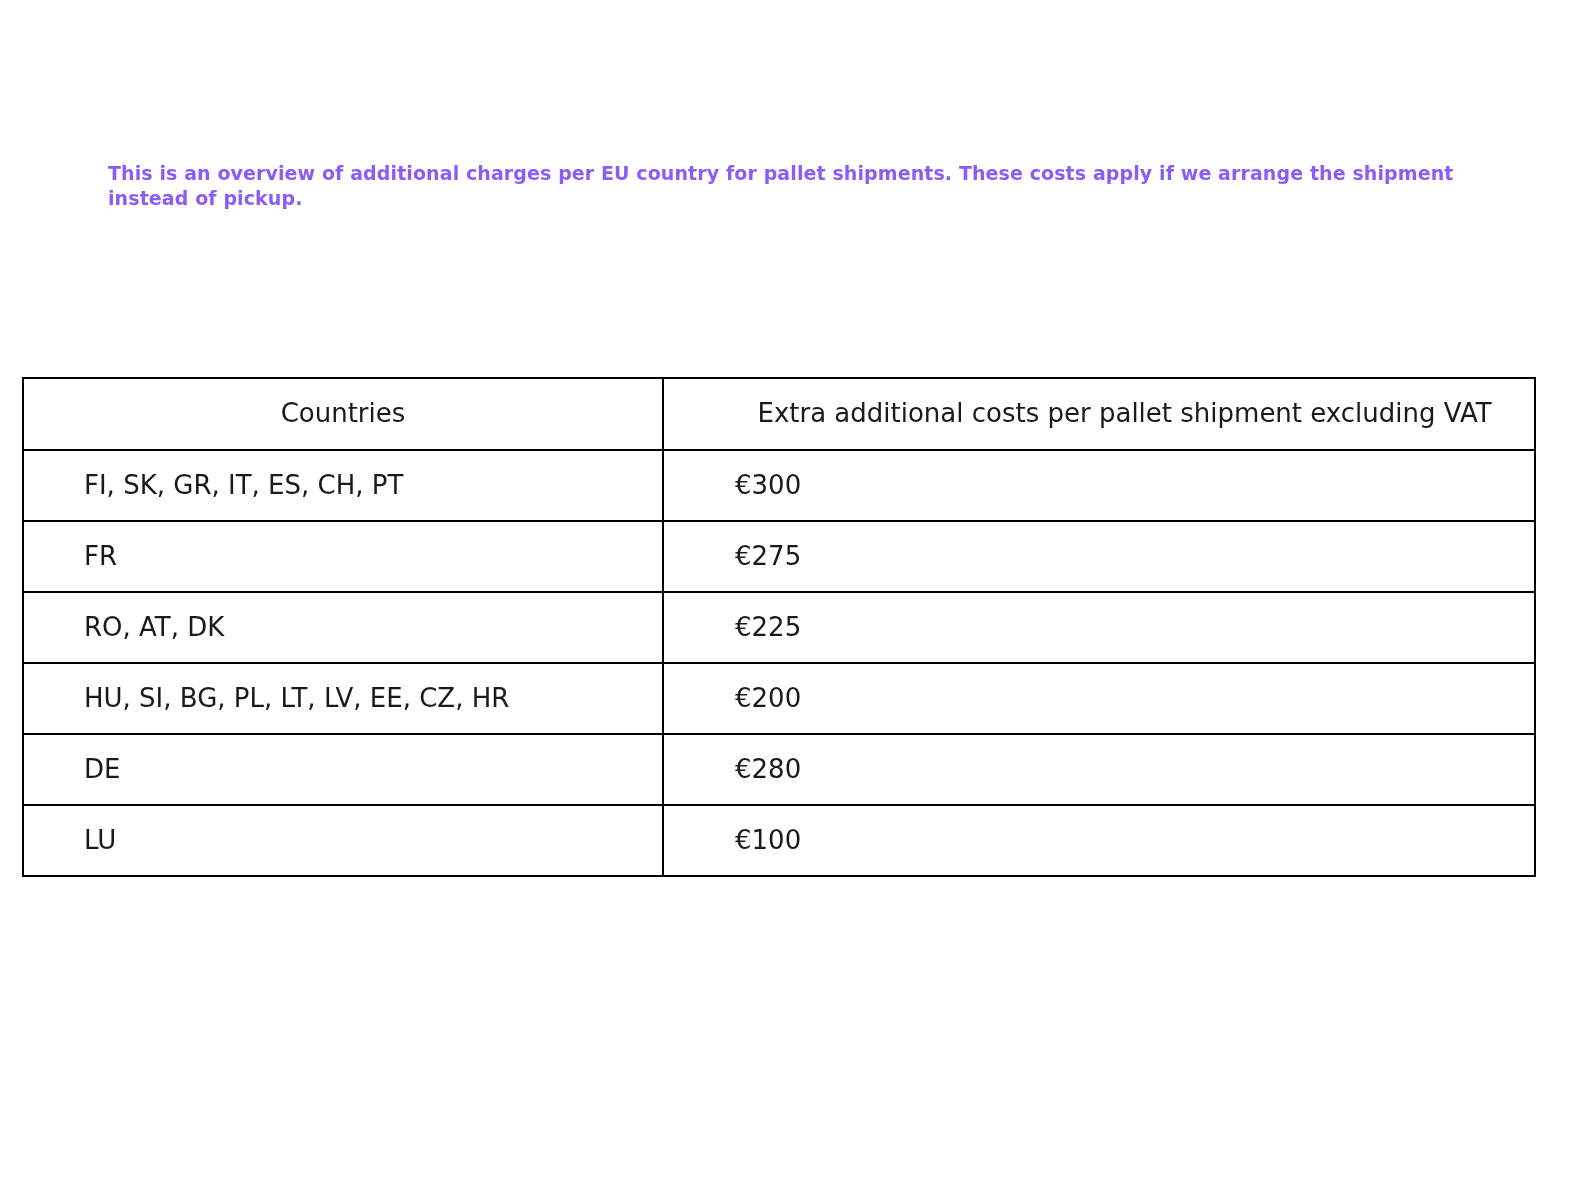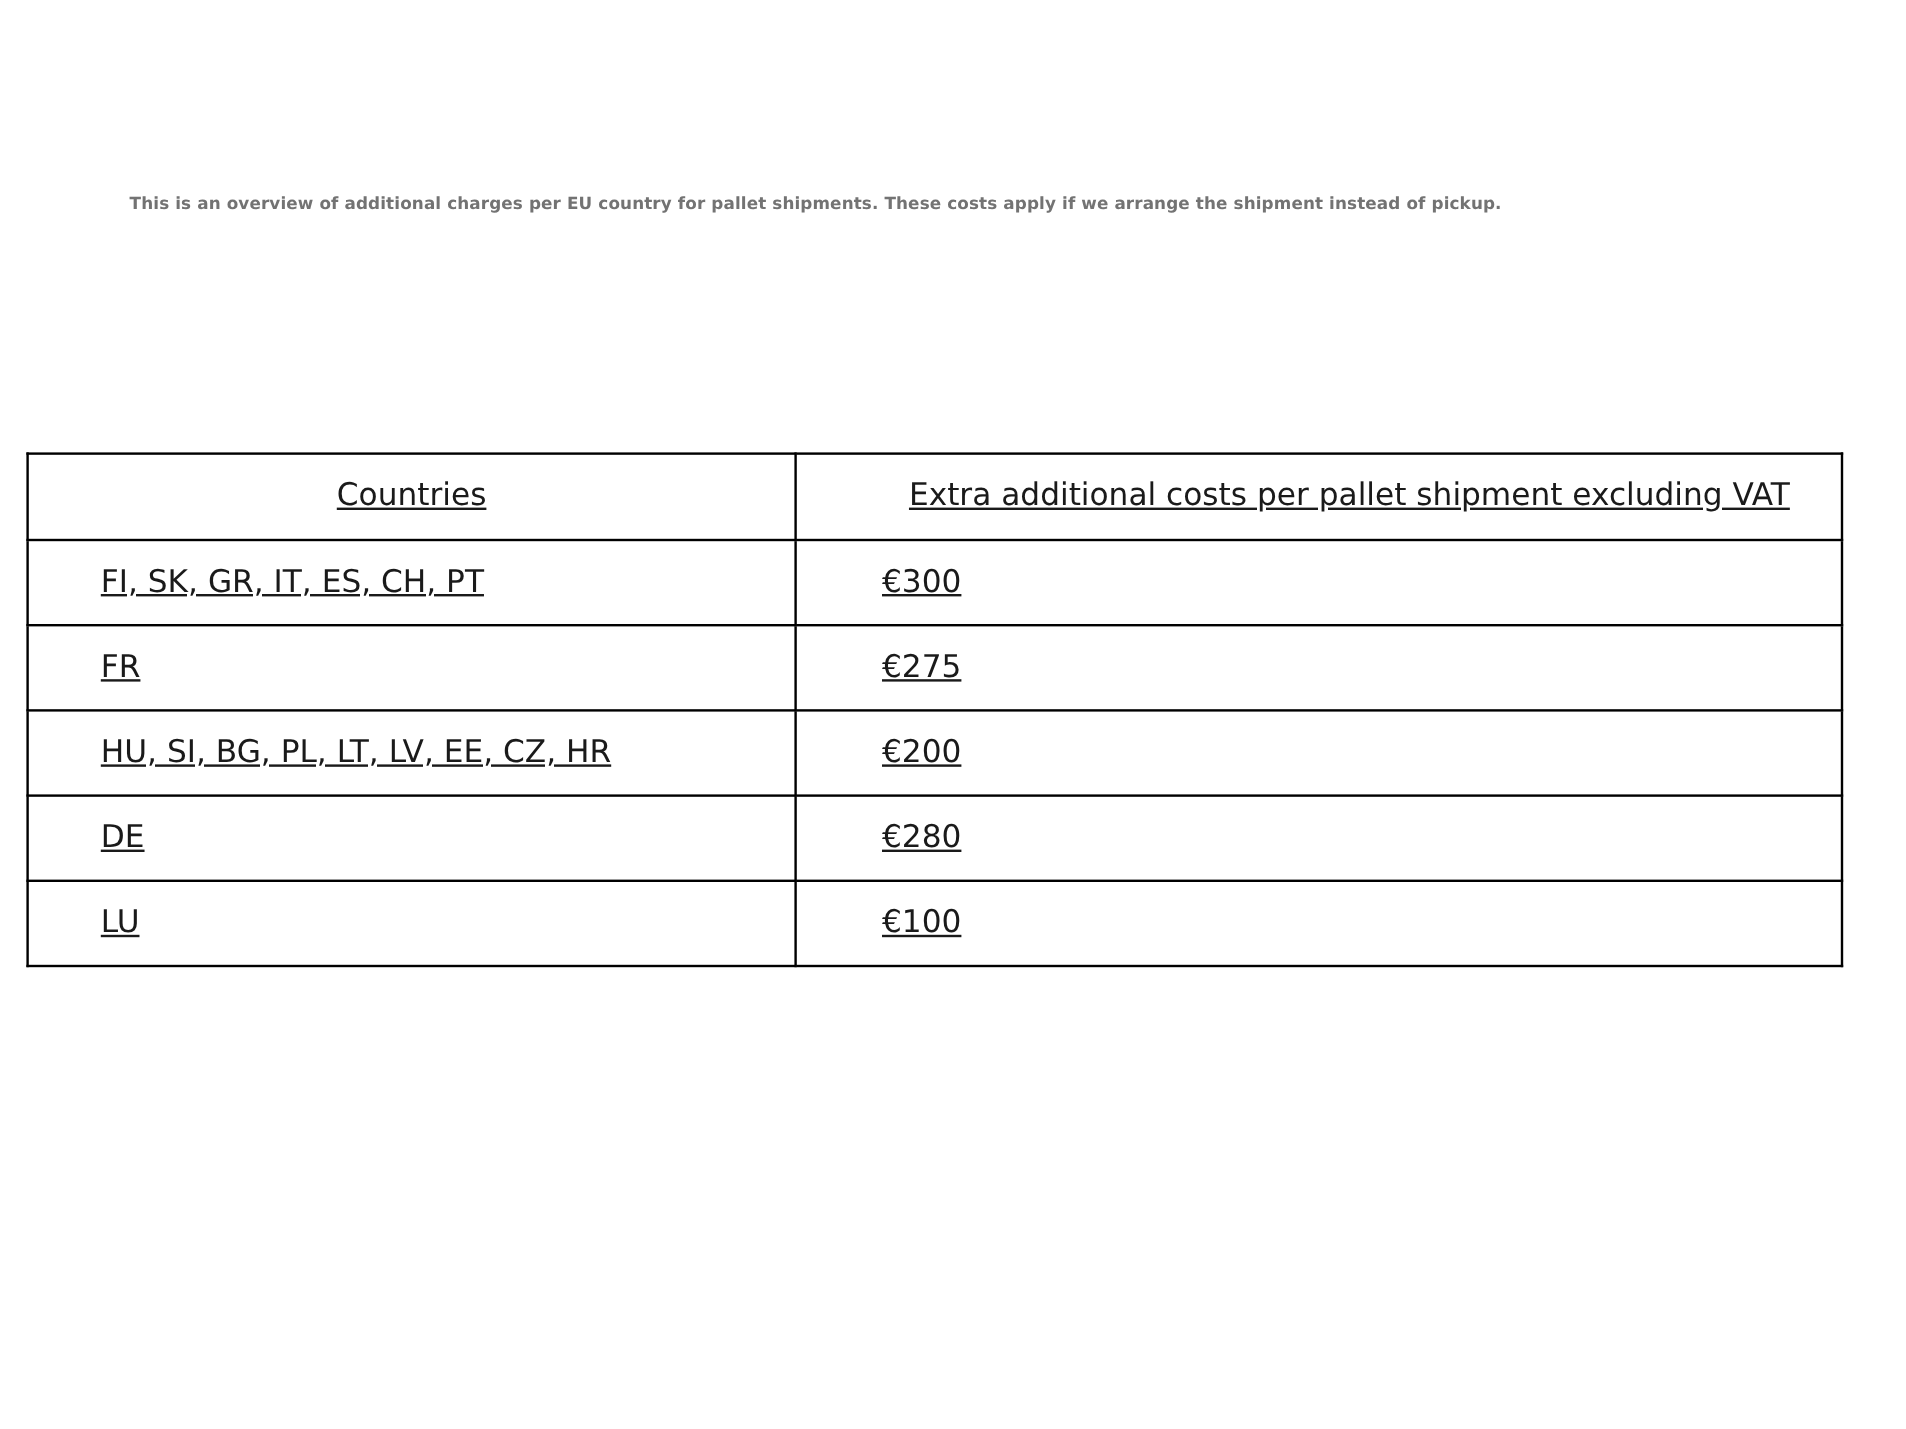--- a/index.html
+++ b/index.html
@@ -13,45 +13,44 @@
     font-family: "DejaVu Sans", sans-serif;
     color: #000000;
     position: relative;
     overflow: hidden;
   }
   .intro {
     position: absolute;
     left: 108px;
     top: 161px;
     width: 1400px;
-    font-size: 14px;
+    font-size: 19px;
     font-weight: bold;
     letter-spacing: 0.1px;
     line-height: 1.3;
-    color: #737373;
+    color: #8b5cf6;
   }
   .table-wrap {
     position: absolute;
     left: 22px;
     top: 377px;
     width: 1512px;
   }
   table.charges {
     border-collapse: collapse;
     width: 100%;
     table-layout: fixed;
   }
   table.charges td {
     border: 2px solid #000000;
     padding: 0;
     vertical-align: middle;
     font-size: 26px;
     font-weight: 400;
     color: #1a1a1a;
-    text-decoration: underline;
   }
   .col-countries { width: 640px; }
   .col-costs { width: 872px; }
 
   .head-cell {
     height: 70px;
     text-align: center;
   }
   .head-cell .cell-inner {
     padding: 0 10px;
@@ -110,20 +109,28 @@
 
       <tr>
         <td class="body-cell">
           <span class="cell-inner">FR</span>
         </td>
         <td class="body-cell cost-cell">
           <span class="cell-inner">€275</span>
         </td>
       </tr>
 
+      <tr>
+        <td class="body-cell">
+          <span class="cell-inner">RO, AT, DK</span>
+        </td>
+        <td class="body-cell cost-cell">
+          <span class="cell-inner">€225</span>
+        </td>
+      </tr>
 
       <tr>
         <td class="body-cell">
           <span class="cell-inner">HU, SI, BG, PL, LT, LV, EE, CZ, HR</span>
         </td>
         <td class="body-cell cost-cell">
           <span class="cell-inner">€200</span>
         </td>
       </tr>
 

